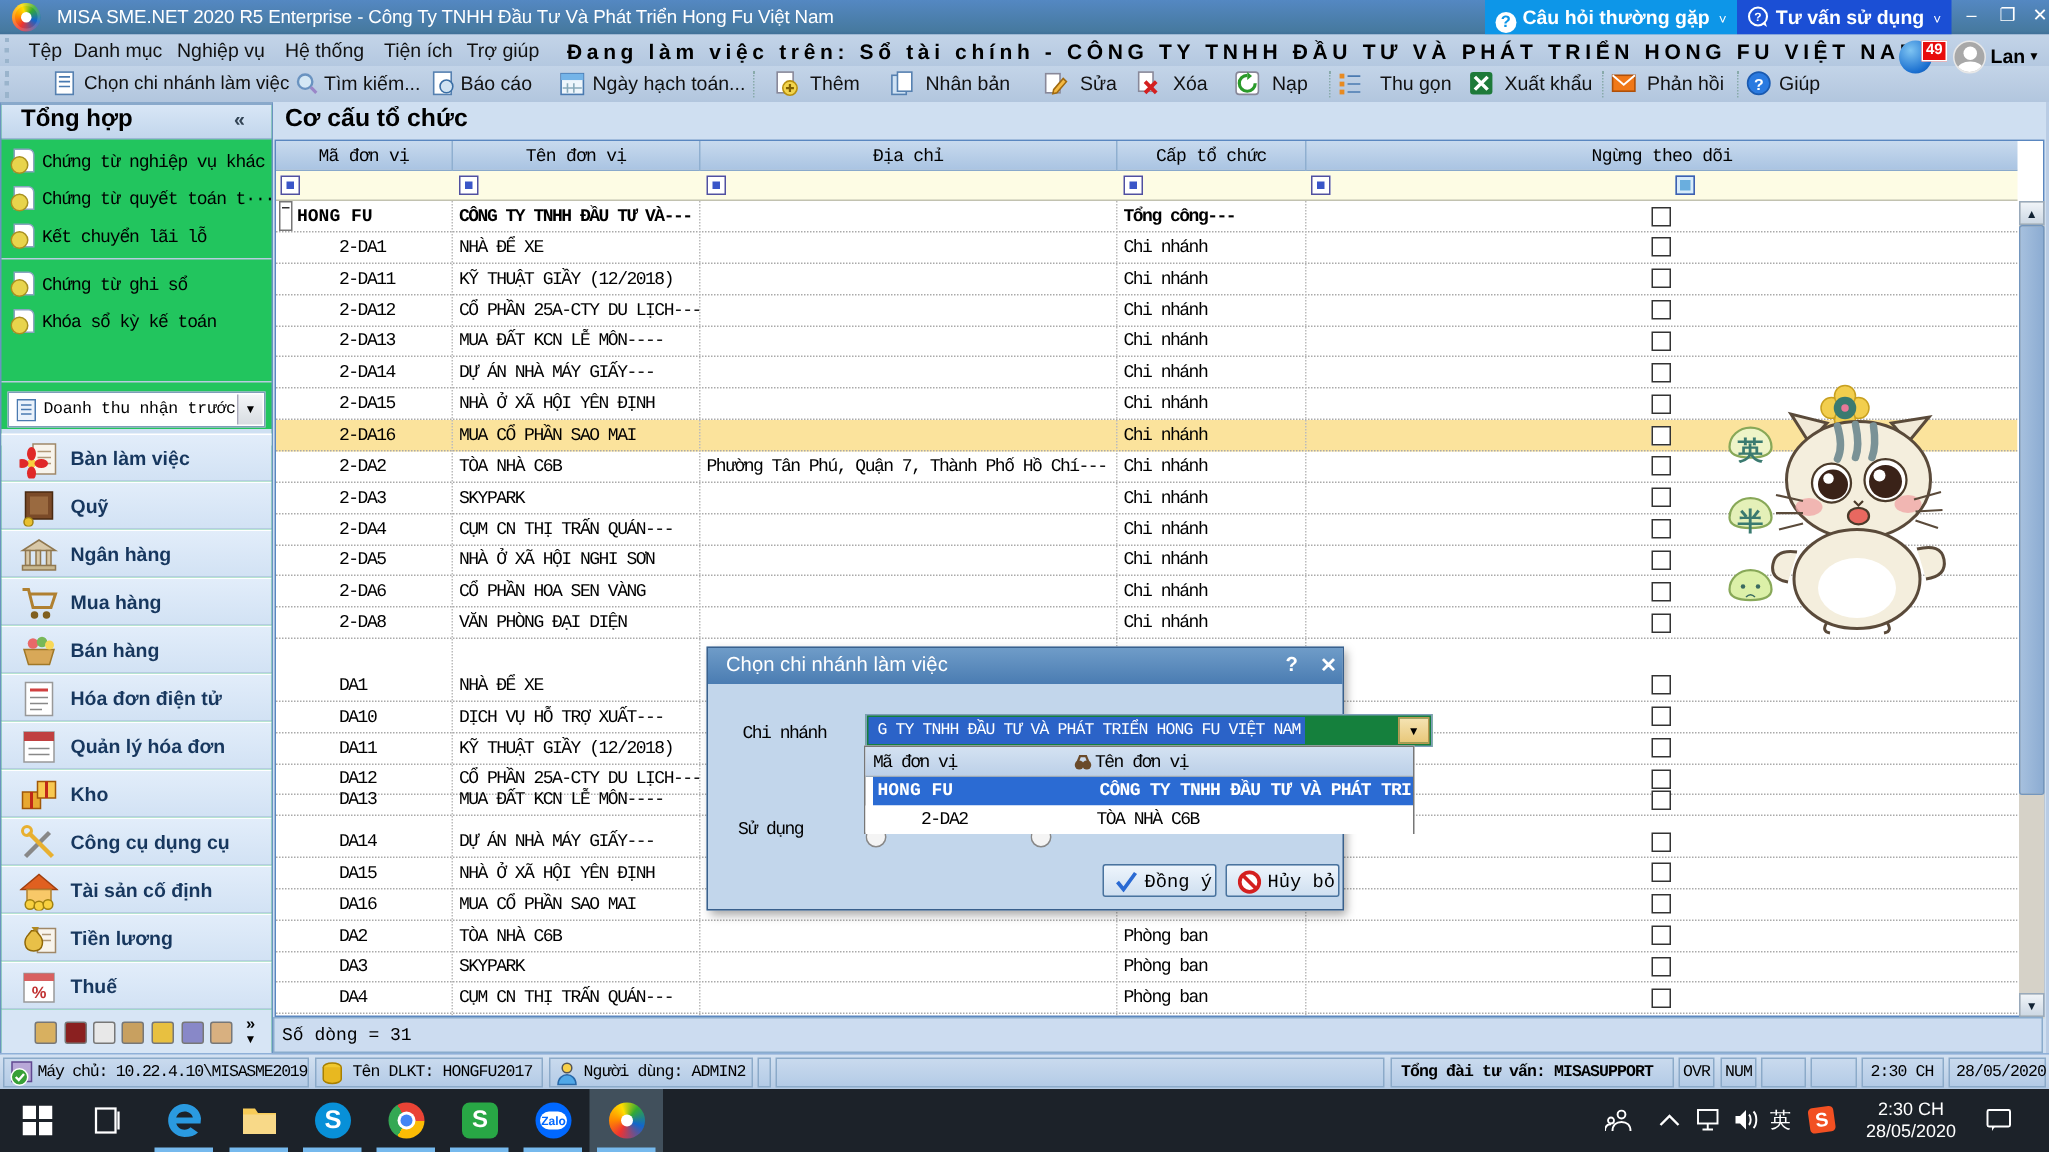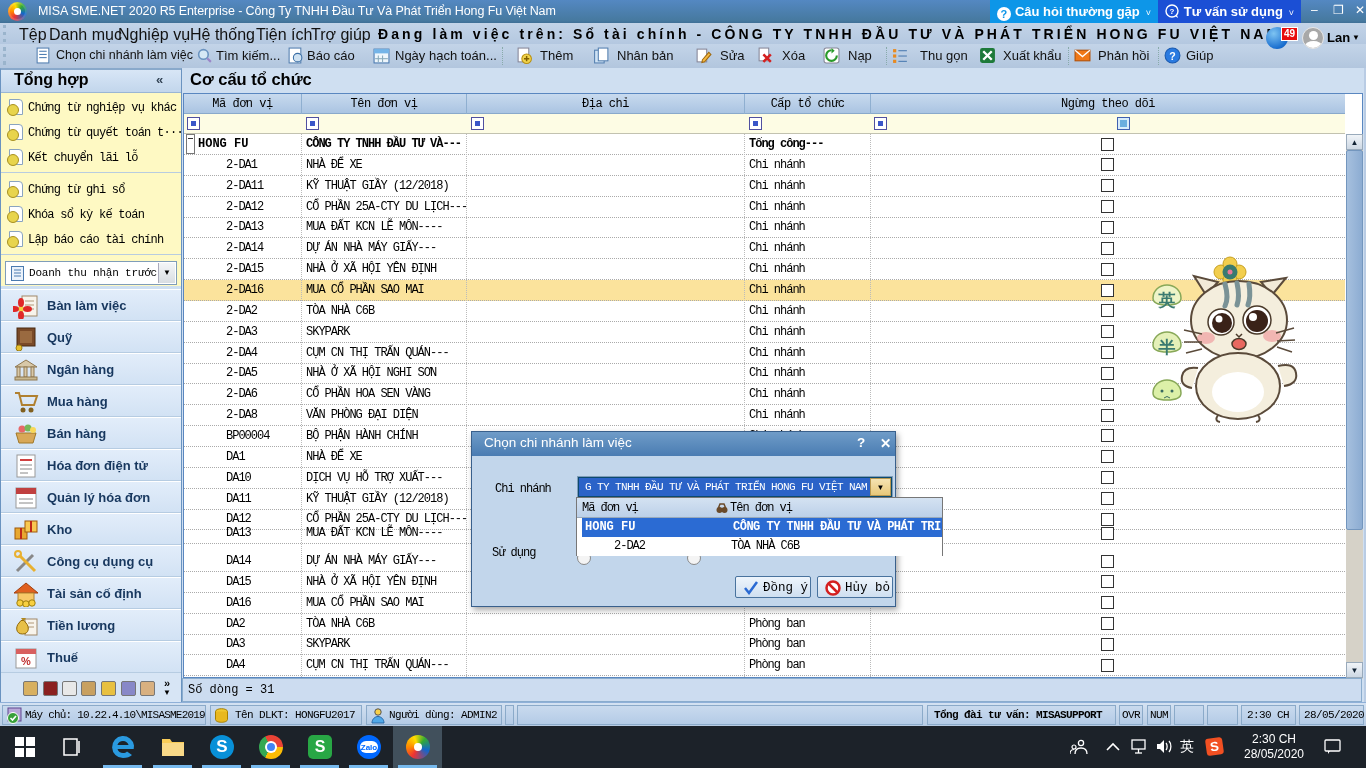--- a/index.html
+++ b/index.html
@@ -13,41 +13,41 @@
 #logo:after{content:"";position:absolute;left:6px;top:6px;width:7px;height:7px;border-radius:50%;background:#fff}
 .tab1{position:absolute;left:990px;top:0;width:168px;height:23px;background:#0d96e8;color:#fff;font-weight:bold;font-size:13px;text-align:center;line-height:23px}
 .tab2{position:absolute;left:1158px;top:0;width:143px;height:23px;background:#1b4fd5;color:#fff;font-weight:bold;font-size:13px;text-align:center;line-height:23px}
 .qmark{display:inline-block;width:14px;height:14px;border-radius:50%;background:#fff;color:#0d96e8;font-size:11px;line-height:14px;vertical-align:-2px;margin-right:4px}
 .caret{font-size:9px;font-weight:normal;margin-left:6px}
 #winbtns{position:absolute;left:1303px;top:0;width:63px;height:23px;color:#fff;font-size:12px}
 #winbtns span{position:absolute;top:3px}
 
 
 #menurow{position:absolute;left:0;top:23px;width:1366px;height:21px;background:linear-gradient(#c3d4e8,#b4c8e0)}
-.mitem{position:absolute;top:3px;font-size:16px;color:#111}
+.mitem{position:absolute;top:3px;font-size:13px;color:#111}
 #worktext{position:absolute;left:378px;top:3px;font-size:14px;font-weight:bold;color:#000;letter-spacing:3.1px}
 
 
 #toolbar{position:absolute;left:0;top:44px;width:1366px;height:24px;background:linear-gradient(#c3d4e8,#b2c6de)}
 .titem{position:absolute;top:4px;font-size:13px;color:#111}
 .ticon{position:absolute;top:3px;width:17px;height:17px}
 .tsep{position:absolute;top:3px;height:18px;width:1px;border-left:1px dotted #8aa}
 .grip{position:absolute;left:3px;width:3px;border-left:3px dotted #9ab4cc}
 
 
 #bubble{position:absolute;left:1266px;top:27px;width:22px;height:22px;border-radius:50%;background:radial-gradient(circle at 35% 30%,#7ec4f2,#1a6fd0 70%,#0d4fa0)}
 #badge{position:absolute;left:1281px;top:27px;width:17px;height:14px;background:#e80c0c;border:1.5px solid #fff;color:#fff;font-size:10px;font-weight:bold;text-align:center;line-height:11px}
 #avatar{position:absolute;left:1302px;top:27px;width:22px;height:22px;border-radius:50%;background:#a8a8a8;border:1px solid #e8e8e8;overflow:hidden}
 #avatar i{position:absolute;left:6px;top:3px;width:9px;height:9px;border-radius:50%;background:#fff}
 #avatar b{position:absolute;left:2px;top:13px;width:17px;height:10px;border-radius:50% 50% 0 0;background:#fff}
 #lan{position:absolute;left:1327px;top:30px;font-size:13px;font-weight:bold;color:#000}
 #lancaret{position:absolute;left:1352px;top:33px;font-size:8px;color:#000}
 
 
-#sidebar{position:absolute;left:0;top:68px;width:182px;height:634px;background:#fef9c3;border:1px solid #6a93c0;border-top:2px solid #89a9cb}
+#sidebar{position:absolute;left:0;top:68px;width:182px;height:634px;background:#22c55e;border:1px solid #6a93c0;border-top:2px solid #89a9cb}
 #sbhead{position:absolute;left:0;top:0;width:180px;height:23px;background:linear-gradient(#d8e6f6,#c2d6ec);border-bottom:1px solid #9ab6d4}
 #sbhead .t{position:absolute;left:13px;top:1px;font-size:16px;font-weight:bold;color:#000}
 #sbhead .c{position:absolute;left:155px;top:2px;font-size:13px;color:#345;font-weight:bold}
 .sitem{position:absolute;left:0;width:180px;height:25px;font-size:12px;color:#000;font-family:"Liberation Mono",monospace;letter-spacing:-.75px}
 .sitem .txt{position:absolute;left:27px;top:5px;white-space:nowrap}
 .docicon{position:absolute;left:8px;top:3px;width:14px;height:16px;background:#fff;border:1px solid #8aa4c0;border-radius:0 4px 0 0}
 .docicon:after{content:"";position:absolute;left:-3px;bottom:-2px;width:10px;height:10px;border-radius:50%;background:#e8d44c;border:1px solid #a89020}
 .ssep{position:absolute;left:0;width:180px;border-top:1px solid #b8cce0}
 #scombo{position:absolute;left:4px;top:191px;width:172px;height:24px;background:#fff;border:1px solid #7f9db9}
 #scombo .txt{position:absolute;left:23px;top:5px;font-size:11px;font-family:"Liberation Mono",monospace;letter-spacing:-.2px;white-space:nowrap}
@@ -101,21 +101,21 @@
 .tbtn{position:absolute;top:0;width:49px;height:42px}
 .tbtn .ul{position:absolute;left:5px;bottom:0;width:39px;height:3px;background:#76b9ed}
 
 
 #dlg{position:absolute;left:471px;top:431px;width:425px;height:176px;background:#c2d6eb;border:1px solid #39608c;box-shadow:2px 3px 6px rgba(0,0,0,.35);z-index:20}
 #dlgtitle{position:absolute;left:0;top:0;width:423px;height:24px;background:linear-gradient(#6f9cc8,#4a7cb2);color:#fff;font-size:13.5px}
 #dlgtitle .t{position:absolute;left:12px;top:3px}
 #dlgtitle .q{position:absolute;left:385px;top:3px;font-weight:bold}
 #dlgtitle .x{position:absolute;left:408px;top:3px;font-weight:bold}
 .dlbl{position:absolute;font-size:12px;font-family:"Liberation Mono",monospace;letter-spacing:-1px;color:#000}
-#combo{position:absolute;left:105px;top:44px;width:316px;height:22px;background:#0c4a6e;border:1px solid #7f9db9}
+#combo{position:absolute;left:105px;top:44px;width:378px;height:22px;background:#15803d;border:1px solid #7f9db9}
 #combo .sel{position:absolute;left:1px;top:1px;width:291px;height:18px;background:#2b63c8;color:#fff;font-size:11px;font-family:"Liberation Mono",monospace;letter-spacing:-.6px;line-height:18px;white-space:nowrap;overflow:hidden}
 #combo .btn{position:absolute;right:1px;top:1px;width:21px;height:18px;background:linear-gradient(#f5e3b2,#e8c87a);border:1px solid #b89850;text-align:center;font-size:8px;line-height:17px}
 #ddl{position:absolute;left:576px;top:497px;width:367px;height:59px;background:#fff;border:1px solid #777;z-index:22;font-family:"Liberation Mono",monospace}
 #ddl .hd{position:absolute;left:0;top:0;width:365px;height:20px;background:linear-gradient(#d4e2f2,#bcd0e8);border-bottom:1px solid #9ab;font-size:12px;letter-spacing:-1px}
 #ddl .r1{position:absolute;left:5px;top:20px;width:360px;height:19px;background:#2b6bd3;color:#fff;font-weight:bold;font-size:12px}
 #ddl .r2{position:absolute;left:0;top:39px;width:365px;height:19px;background:#fff;font-size:12px;letter-spacing:-1px}
 .dbtn{position:absolute;top:144px;width:76px;height:22px;background:linear-gradient(#eef5fc,#cfdff0);border:1px solid #49739e;border-radius:2px;font-size:12.5px;text-align:center;line-height:21px;font-family:"Liberation Mono",monospace}
 </style></head>
 <body>
 
@@ -257,24 +257,20 @@
       <span class="txt">Kết chuyển lãi lỗ</span>
     </div>
 <div class="sitem" style="top:108px">
       <div class="docicon"></div>
       <span class="txt">Chứng từ ghi sổ</span>
     </div>
 <div class="sitem" style="top:133px">
       <div class="docicon"></div>
       <span class="txt">Khóa sổ kỳ kế toán</span>
     </div>
-<div class="sitem" style="top:158px">
-      <div class="docicon"></div>
-      <span class="txt">Lập báo cáo tài chính</span>
-    </div>
   <div class="ssep" style="top:102px"></div>
   <div class="ssep" style="top:184px"></div>
   <div id="scombo">
       <svg style="position:absolute;left:5px;top:4px" width="13" height="15" viewBox="0 0 13 15">
         <rect x="0.5" y="0.5" width="12" height="14" fill="#eaf2fb" stroke="#4a7ab0"></rect>
         <line x1="3" y1="4" x2="10" y2="4" stroke="#4a7ab0"></line>
         <line x1="3" y1="7" x2="10" y2="7" stroke="#4a7ab0"></line>
         <line x1="3" y1="10" x2="10" y2="10" stroke="#4a7ab0"></line>
       </svg>
       <span class="txt">Doanh thu nhận trước</span>
@@ -481,20 +477,21 @@
 <div class="c2">MUA CỔ PHẦN SAO MAI</div>
 <div class="c3" style="letter-spacing:-1px"></div>
 <div class="c4">Chi nhánh</div>
 <div class="cb"></div>
 </div>
 <div class="trow" style="top:206.8px;">
 <div class="c1">
             <span style="position:absolute;left:42px;top:3px;letter-spacing:-1px">2-DA2</span>
           </div>
 <div class="c2">TÒA NHÀ C6B</div>
+<div class="c3" style="letter-spacing:-1px">Phường Tân Phú, Quận 7, Thành Phố Hồ Chí---</div>
 <div class="c4">Chi nhánh</div>
 <div class="cb"></div>
 </div>
 <div class="trow" style="top:227.7px;">
 <div class="c1">
             <span style="position:absolute;left:42px;top:3px;letter-spacing:-1px">2-DA3</span>
           </div>
 <div class="c2">SKYPARK</div>
 <div class="c3" style="letter-spacing:-1px"></div>
 <div class="c4">Chi nhánh</div>
@@ -525,29 +522,20 @@
 <div class="c2">CỔ PHẦN HOA SEN VÀNG</div>
 <div class="c3" style="letter-spacing:-1px"></div>
 <div class="c4">Chi nhánh</div>
 <div class="cb"></div>
 </div>
 <div class="trow" style="top:311.1px;">
 <div class="c1">
             <span style="position:absolute;left:42px;top:3px;letter-spacing:-1px">2-DA8</span>
           </div>
 <div class="c2">VĂN PHÒNG ĐẠI DIỆN</div>
-<div class="c3" style="letter-spacing:-1px"></div>
-<div class="c4">Chi nhánh</div>
-<div class="cb"></div>
-</div>
-<div class="trow" style="top:331.9px;">
-<div class="c1">
-            <span style="position:absolute;left:42px;top:3px;letter-spacing:-1px">BP00004</span>
-          </div>
-<div class="c2">BỘ PHẬN HÀNH CHÍNH</div>
 <div class="c3" style="letter-spacing:-1px"></div>
 <div class="c4">Chi nhánh</div>
 <div class="cb"></div>
 </div>
 <div class="trow" style="top:352.8px;">
 <div class="c1">
             <span style="position:absolute;left:42px;top:3px;letter-spacing:-1px">DA1</span>
           </div>
 <div class="c2">NHÀ ĐỂ XE</div>
 <div class="c3" style="letter-spacing:-1px"></div>

